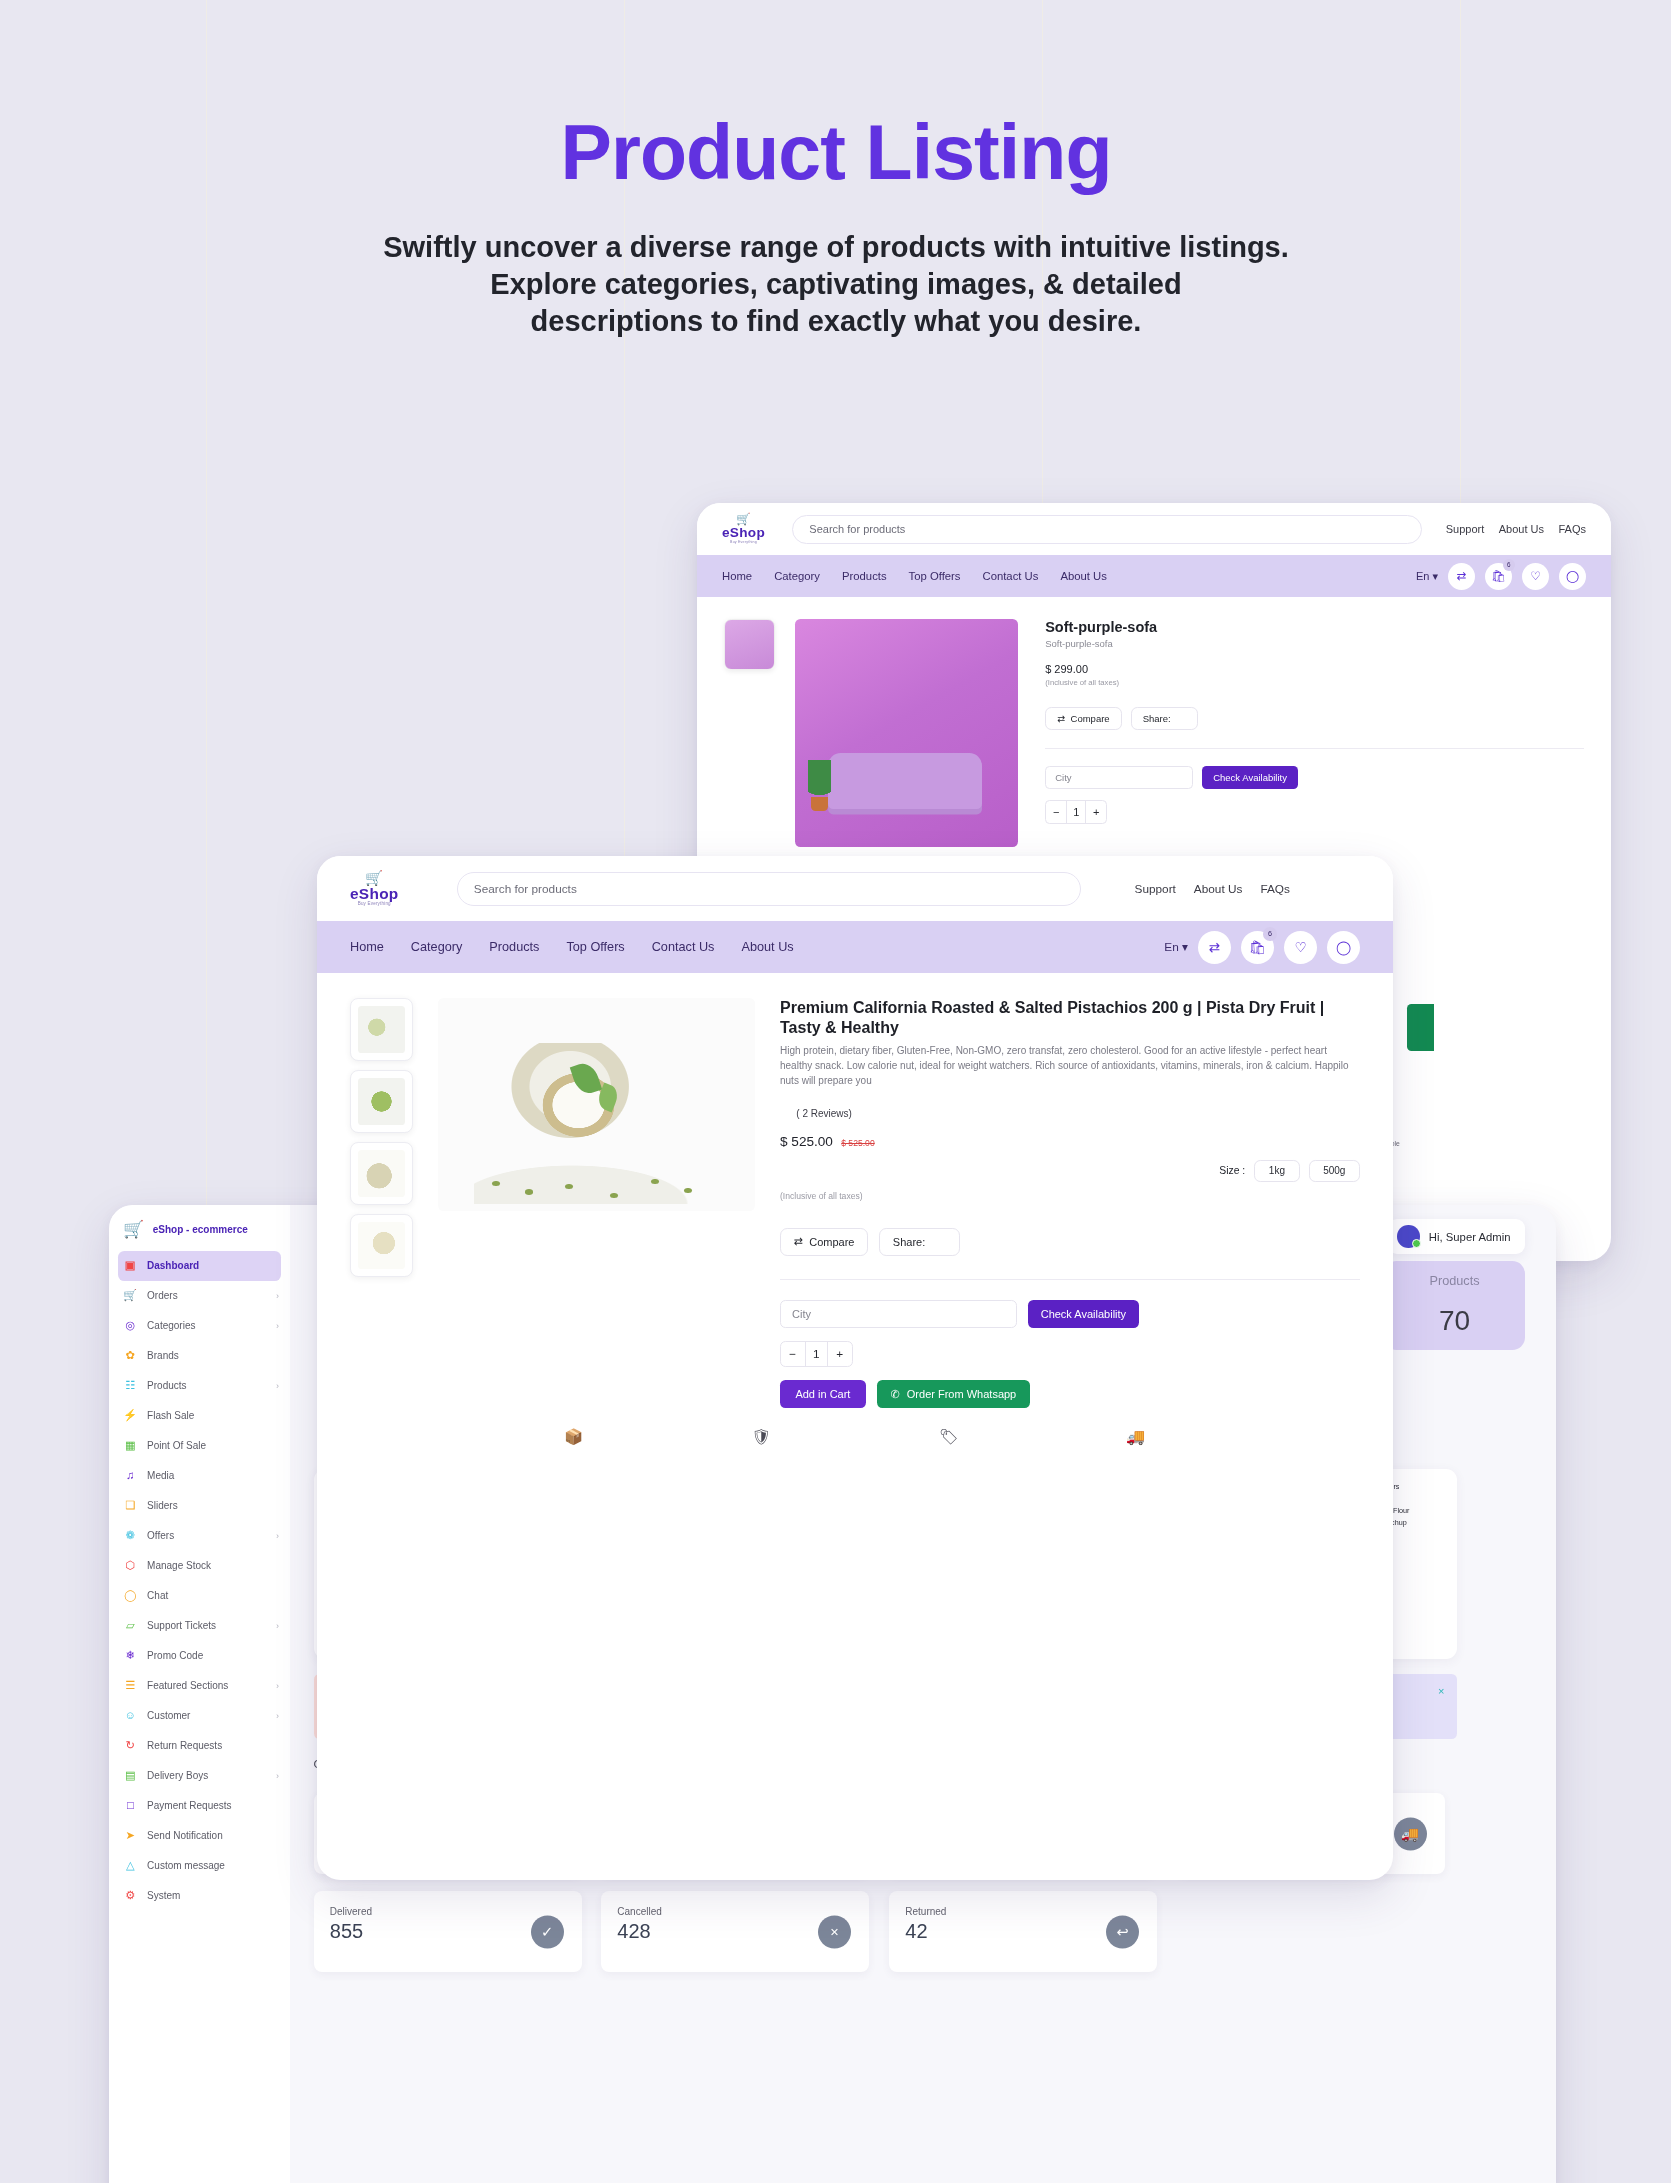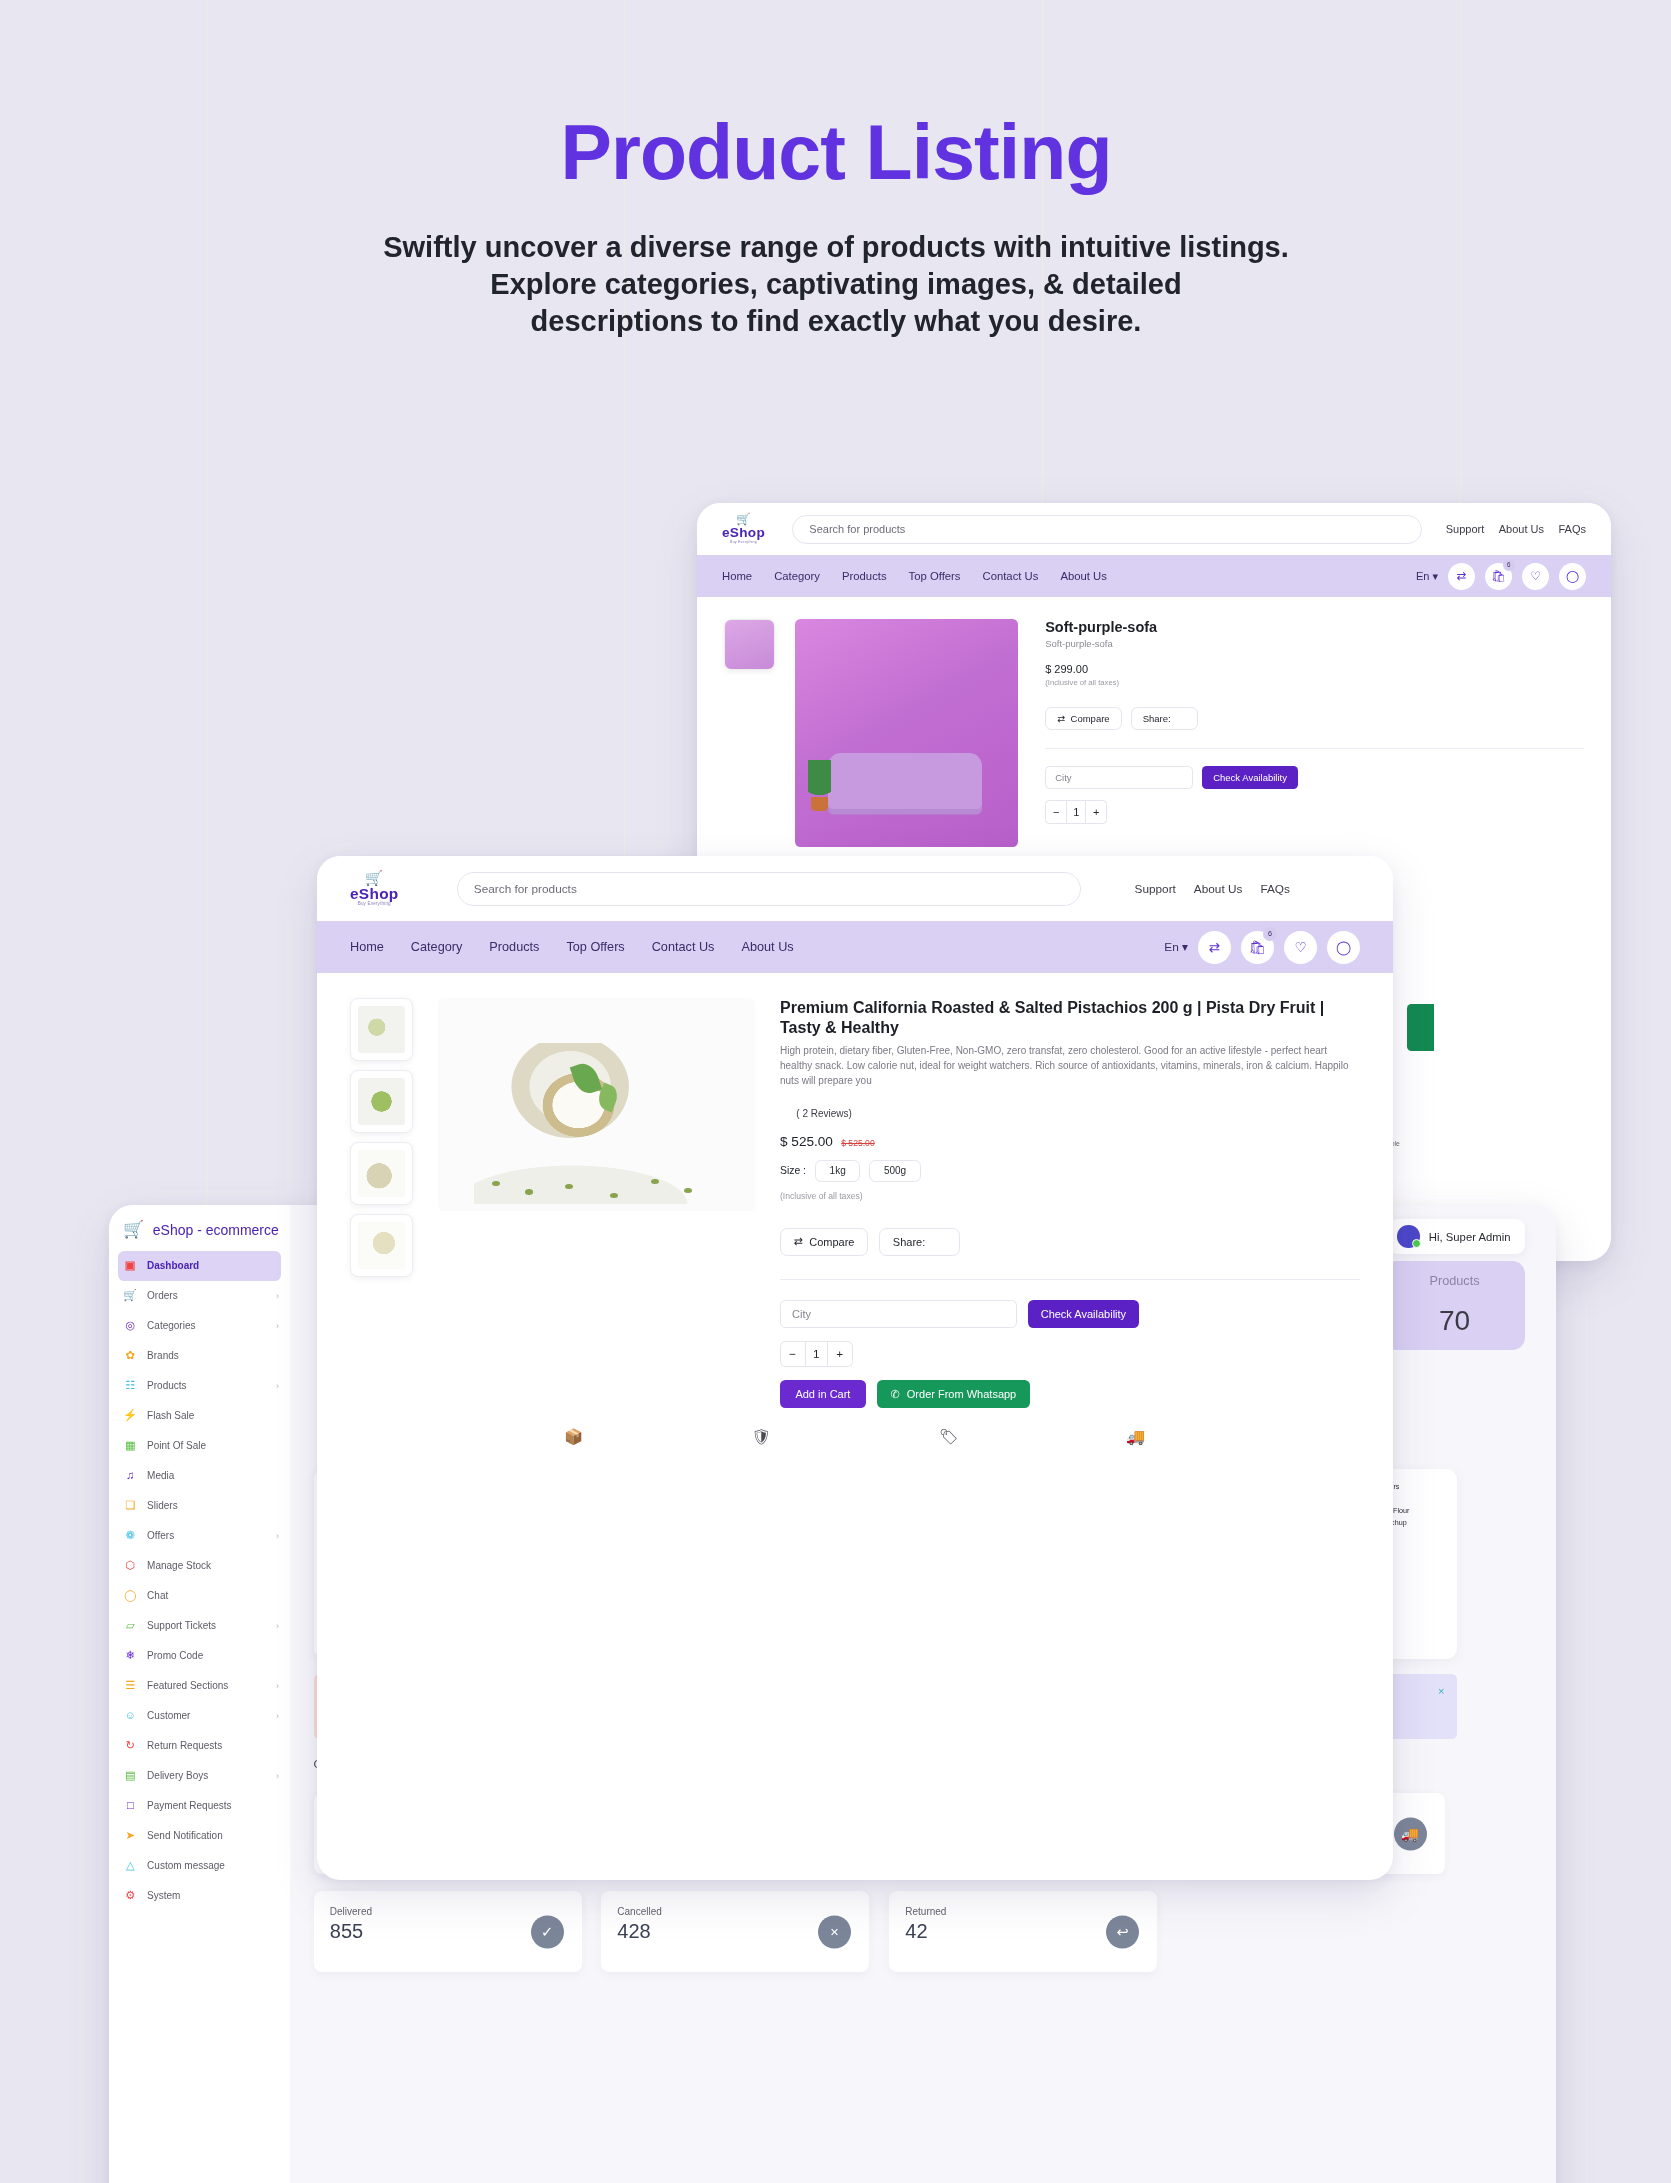--- a/index.html
+++ b/index.html
@@ -96,21 +96,21 @@
   .feat-row { position:absolute; left:597px; bottom:114px; display:flex; gap:40px; }
   .feat { text-align:center; color:#6b6b76; font-size:6.8px; }
   .feat .fi { font-size:16.3px; color:#4a4a55; display:block; margin-bottom:3.6px; }
 
   
   #admin-card { left:109px; top:1205px; width:1447px; height:1027px; border-radius:23.5px; background:#f7f7fb;}
   .admin-side { position:absolute; left:0; top:0; width:181px; height:100%; background:#fff;
                 border-radius:23.5px 0 0 23.5px; padding:14.5px 0 0 0; }
   .brand { display:flex; align-items:center; gap:8.1px; padding:1.8px 0 12.7px 14.5px; }
   .brand-cart { font-size:17px; color:#5b21c4; line-height:1; }
-  .brand-txt { font-size:14px; font-weight:normal; color:#4a23b5; }
+  .brand-txt { font-size:10px; font-weight:bold; color:#4a23b5; }
   .side-item { display:flex; align-items:center; gap:10px; height:30px; padding:0 11px 0 14.5px;
                font-size:10px; color:#5b5b66; position:relative; }
   .side-item.active { background:#ddd3f5; color:#4a23b5; font-weight:bold;
                       border-radius:6.3px; margin:0 9px; padding-left:5.4px; }
   .si-ico { width:13.6px; text-align:center; font-size:11.3px; line-height:1; }
   .chev { margin-left:auto; color:#b5b5c0; font-size:9px; }
 
   .admin-main { position:absolute; left:181px; top:0; right:0; bottom:0; }
   .admin-top { height:63px; display:flex; align-items:center; justify-content:flex-end; padding-right:31px; }
   .admin-user { display:flex; align-items:center; gap:9px; background:#fff; border-radius:9px;
@@ -190,21 +190,21 @@
   .powder { position:absolute; left:36px; bottom:7.2px; right:36px; height:49px;
             background:radial-gradient(ellipse at 40% 100%, #efefe9 0 55%, transparent 56%); }
   .speck { position:absolute; width:8.1px; height:5.4px; background:#8aa34f; border-radius:50%; }
 
   .pista-info { flex:1; }
   .pi-title { font-size:16px; font-weight:bold; color:#1e2027; line-height:1.25; }
   .pi-desc { font-size:10px; color:#7a7a85; line-height:1.5; margin-top:4.5px; }
   .pi-rev { font-size:10px; color:#3b3b45; margin-top:20px; padding-left:16.3px; }
   .pi-price { font-size:13.6px; color:#22242c; margin-top:15.4px; }
   .pi-old { font-size:8.6px; color:#d94141; text-decoration:line-through; margin-left:4.5px; }
-  .size-row { display:flex; align-items:center; gap:9px; margin-top:11px; font-size:10.4px; color:#22242c; }
+  .size-row { display:flex; align-items:center; gap:9px; margin-top:11px; font-size:10.4px; color:#22242c;justify-content:flex-end; }
   .size-chip { border:0.9px solid #e6e4ee; border-radius:6.3px; padding:4.5px 13.6px; font-size:10px; color:#2a2c34;}
   .pi-tax { font-size:8.6px; color:#9a9aa4; margin-top:9px; }
 
   .pi-actions { display:flex; gap:11px; margin-top:27px; }
   .pi-ghost { border:0.9px solid #e6e4ee; border-radius:7.2px; height:28px; padding:0 12.7px;
               display:flex; align-items:center; gap:6.3px; font-size:11px; color:#26282f; background:#fff;}
   .pi-div { height:0.9px; background:#eceaf2; margin-top:23.5px; }
   .pi-city { display:flex; gap:11px; margin-top:20px; align-items:center; }
   .pi-city-input { width:237px; height:28px; border:0.9px solid #e6e4ee; border-radius:5.4px;
                    display:flex; align-items:center; padding:0 11px; font-size:11px; color:#85858f; background:#fff;}

